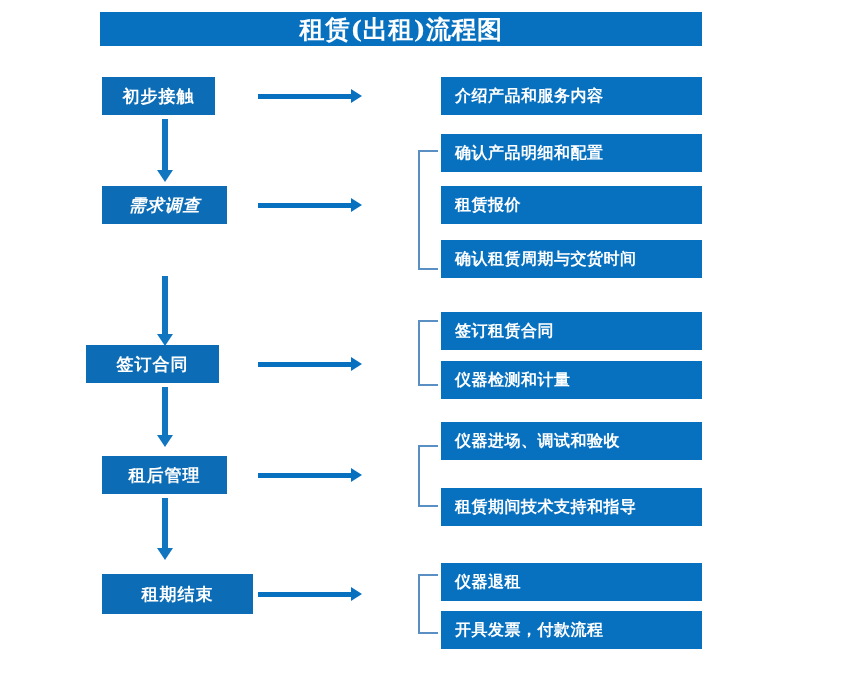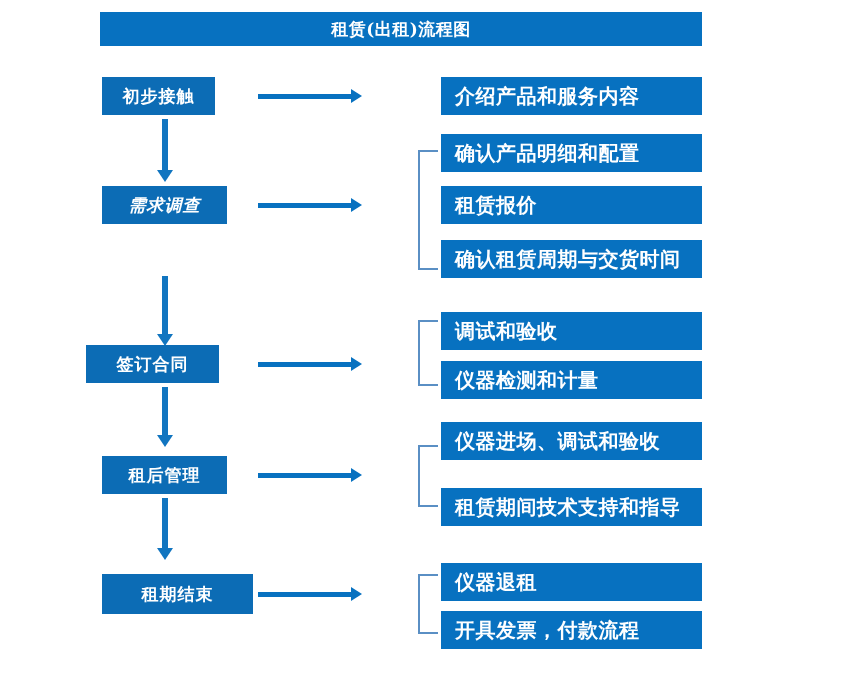--- a/index.html
+++ b/index.html
@@ -25,21 +25,21 @@
     top: 12px;
     width: 602px;
     height: 34px;
     background: #0771C0;
     display: flex;
     align-items: center;
     justify-content: center;
   }
   .title-bar .title-text {
     color: #ffffff;
-    font-size: 17px;
+    font-size: 25px;
     font-weight: bold;
     letter-spacing: 0.5px;
     font-family: "DejaVu Serif", "Liberation Serif", serif;
   }
 
   
   .stage-box {
     position: absolute;
     background: #0C6CB5;
     display: flex;
@@ -63,21 +63,21 @@
     width: 261px;
     height: 38px;
     background: #0771C0;
     display: flex;
     align-items: center;
     box-sizing: border-box;
     padding-left: 14px;
   }
   .detail-box .detail-label {
     color: #ffffff;
-    font-size: 20px;
+    font-size: 16px;
     font-weight: bold;
     font-family: "DejaVu Serif", "Liberation Serif", serif;
     white-space: nowrap;
     letter-spacing: 0.5px;
   }
 
   
   .h-arrow {
     position: absolute;
     height: 14px;
@@ -186,21 +186,21 @@
     <span class="stage-label">签订合同</span>
   </div>
   <div class="h-arrow" style="left:258px; top:357px; width:104px;">
     <div class="shaft" style="width:93px;"></div>
     <div class="head" style="left:93px;"></div>
   </div>
 
   <div class="bracket" style="top:320px; height:66px;"></div>
 
   <div class="detail-box" style="top:312px;">
-    <span class="detail-label">调试和验收</span>
+    <span class="detail-label">签订租赁合同</span>
   </div>
   <div class="detail-box" style="top:361px;">
     <span class="detail-label">仪器检测和计量</span>
   </div>
 
   <div class="v-arrow" style="left:157px; top:387px; height:60px;">
     <div class="shaft" style="height:48px;"></div>
     <div class="head" style="top:48px;"></div>
   </div>
 

